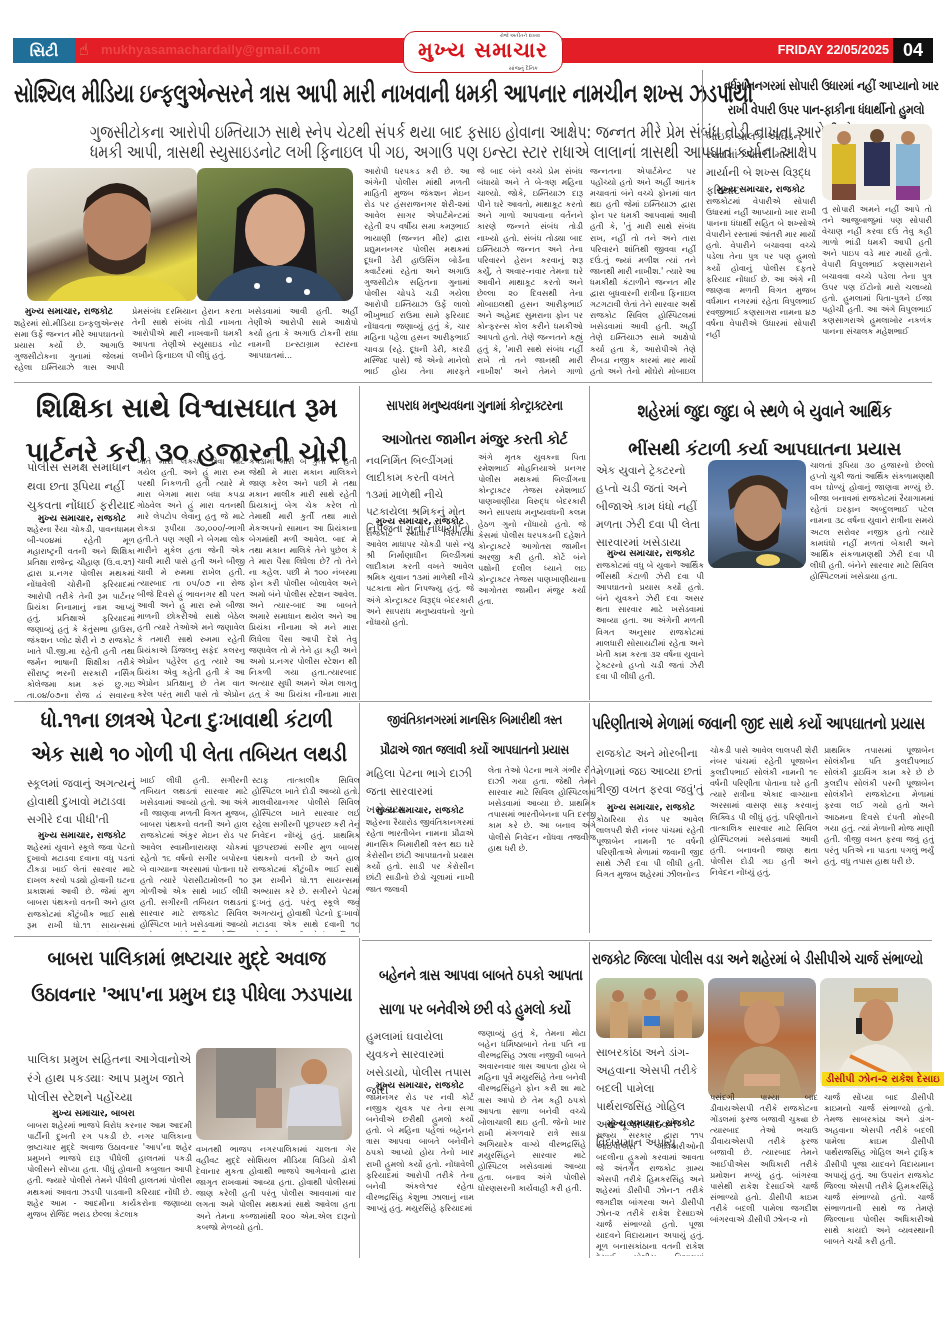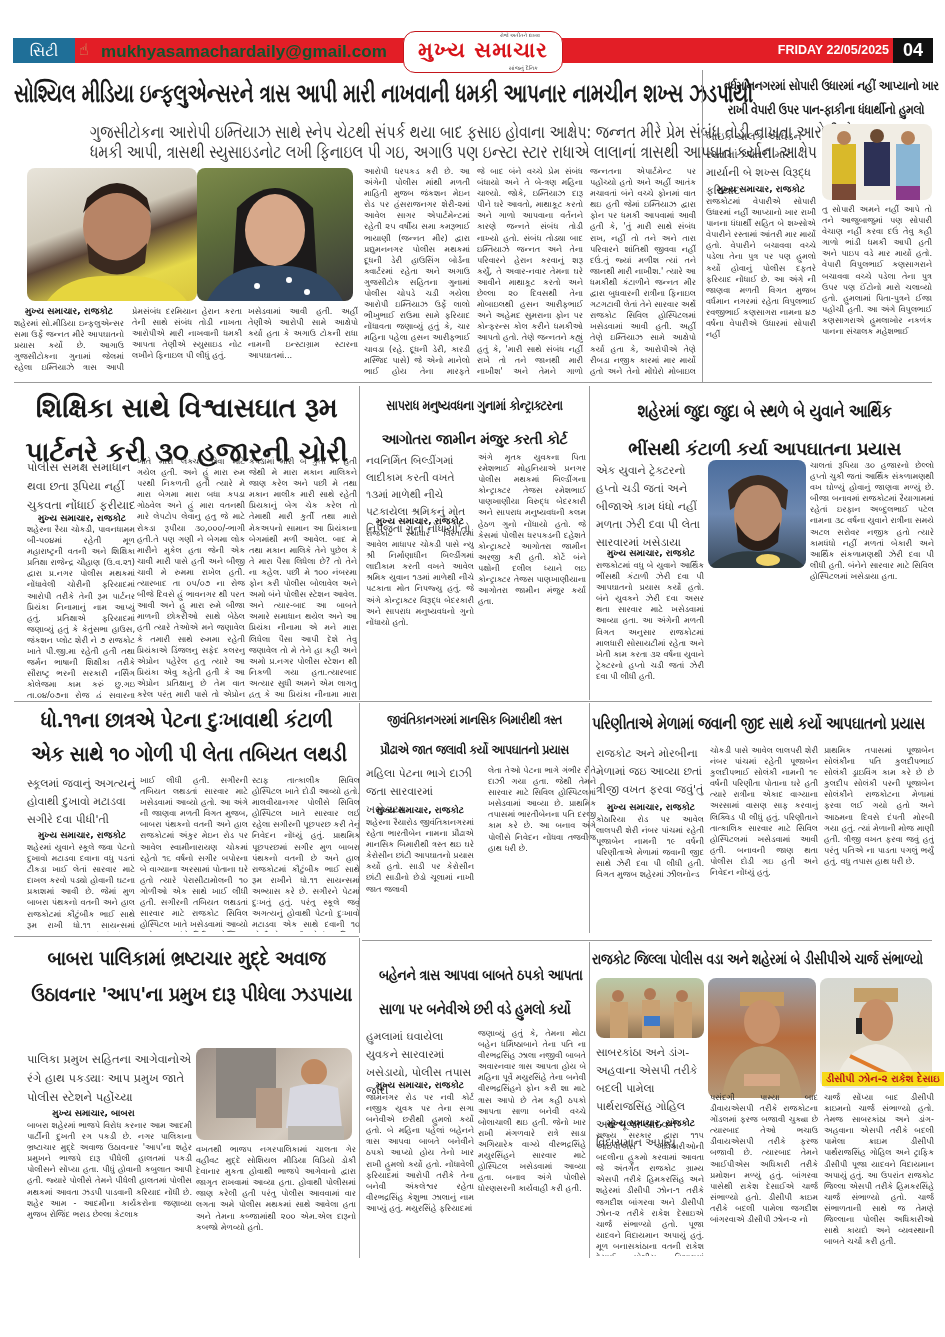--- a/index.html
+++ b/index.html
@@ -1,22 +1,22 @@
 <!DOCTYPE html>
 <html><head>
 <meta charset="utf-8">
 <style>
   html,body{margin:0;padding:0;background:#fff;}
   body{width:945px;height:1337px;position:relative;overflow:hidden;font-family:"DejaVu Sans",sans-serif;color:#111;}
   .abs{position:absolute;}
   
   #masthead{left:13px;top:38px;width:920px;height:30px;}
-  #section-tab{left:0;top:0;width:62px;height:25px;background:#1f6f98;color:#fff;font-weight:normal;font-size:15px;display:flex;align-items:center;justify-content:center;}
+  #section-tab{left:0;top:0;width:62px;height:25px;background:#1f6f98;color:#fff;font-weight:bold;font-size:15px;display:flex;align-items:center;justify-content:center;}
   #red-bar{left:62px;top:0;width:858px;height:25px;background:#e31e26;}
-  #email{left:88px;top:4px;color:#14532d;font-family:"Liberation Sans",sans-serif;font-weight:bold;font-size:17px;letter-spacing:0.1px;}
+  #email{left:88px;top:4px;color:#ef4444;font-family:"Liberation Sans",sans-serif;font-weight:bold;font-size:13px;letter-spacing:0.1px;}
   #hand-icon{left:66px;top:2px;width:18px;height:22px;font-size:16px;color:#c8a06a;}
   #logo{left:390px;top:-7px;width:158px;height:40px;background:#fff;border:1.5px solid #c4161c;border-radius:12px;text-align:center;}
   #logo-main{color:#d7141a;font-weight:bold;font-size:21px;line-height:28px;display:block;margin-top:4px;letter-spacing:1px;}
   #logo-tag{position:absolute;right:22px;top:0px;font-size:5px;color:#333;}
   #logo-sub{position:absolute;right:24px;bottom:0px;font-size:5.5px;color:#333;}
   #date{right:44px;top:5px;color:#fff;font-family:"Liberation Sans",sans-serif;font-weight:bold;font-size:12.5px;}
   #page-no{right:0;top:0;width:40px;height:25px;background:#111;color:#fff;font-family:"Liberation Sans",sans-serif;font-weight:bold;font-size:18px;text-align:center;line-height:25px;}
   
   .hl{font-weight:bold;color:#1a1a1a;letter-spacing:-0.5px;white-space:nowrap;}
   .deck{color:#333;font-size:15px;line-height:22px;}

